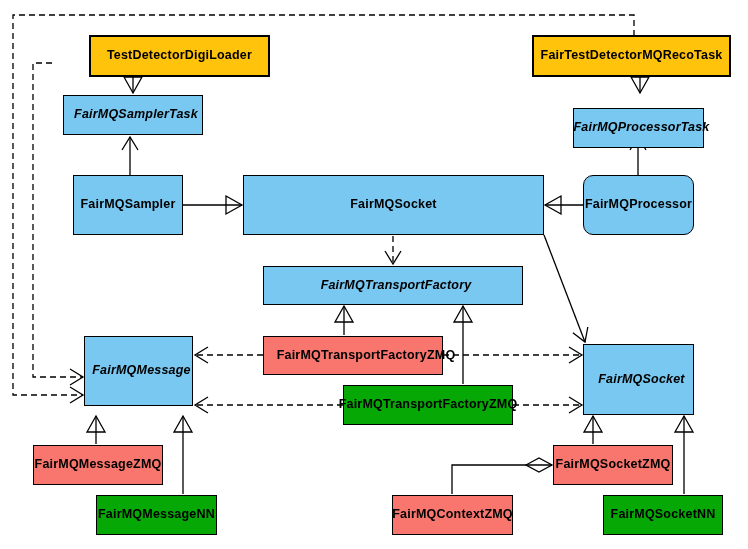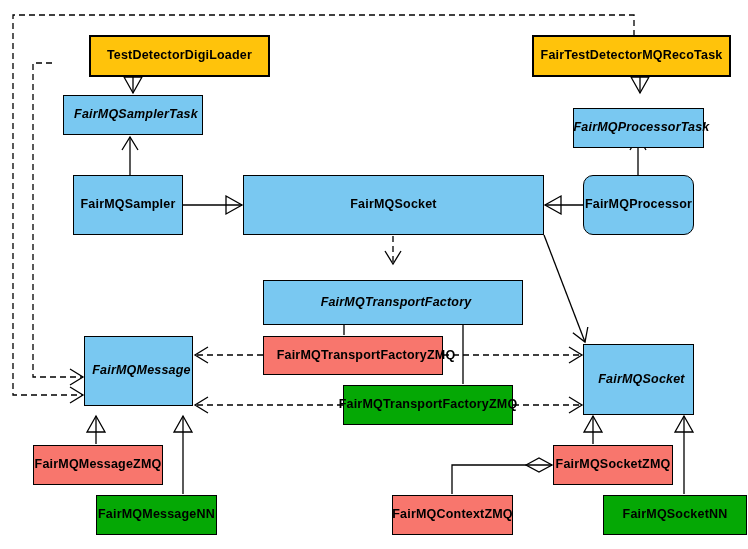--- a/index.html
+++ b/index.html
@@ -90,21 +90,21 @@
       </div>
       <div class="node kind-framework" style="left: 73px; top: 175px; width: 110px; height: 60px; background: rgb(121, 200, 241);">
         <span>FairMQSampler</span>
       </div>
       <div class="node kind-framework" style="left: 243px; top: 175px; width: 301px; height: 60px; background: rgb(121, 200, 241);">
         <span>FairMQSocket</span>
       </div>
       <div class="node kind-framework" style="left: 583px; top: 175px; width: 111px; height: 60px; background: rgb(121, 200, 241); border-radius: 10px;">
         <span>FairMQProcessor</span>
       </div>
-      <div class="node kind-framework abstract" style="left: 263px; top: 280px; width: 260px; height: 45px; background: rgb(121, 200, 241);">
+      <div class="node kind-framework abstract" style="left: 263px; top: 266px; width: 260px; height: 39px; background: rgb(121, 200, 241);">
         <span>FairMQTransportFactory</span>
       </div>
       <div class="node kind-zeromq" style="left: 263px; top: 336px; width: 180px; height: 39px; background: rgb(248, 118, 109); padding-left: 28px;">
         <span>FairMQTransportFactoryZMQ</span>
       </div>
       <div class="node kind-nanomsg" style="left: 343px; top: 385px; width: 170px; height: 40px; background: rgb(5, 168, 5);">
         <span>FairMQTransportFactoryZMQ</span>
       </div>
       <div class="node kind-framework abstract" style="left: 84px; top: 336px; width: 109px; height: 70px; background: rgb(121, 200, 241);">
         <span>FairMQMessage</span>
@@ -117,19 +117,19 @@
       </div>
       <div class="node kind-nanomsg" style="left: 96px; top: 495px; width: 121px; height: 40px; background: rgb(5, 168, 5);">
         <span>FairMQMessageNN</span>
       </div>
       <div class="node kind-zeromq" style="left: 392px; top: 495px; width: 121px; height: 40px; background: rgb(248, 118, 109);">
         <span>FairMQContextZMQ</span>
       </div>
       <div class="node kind-zeromq" style="left: 553px; top: 445px; width: 120px; height: 40px; background: rgb(248, 118, 109);">
         <span>FairMQSocketZMQ</span>
       </div>
-      <div class="node kind-nanomsg" style="left: 603px; top: 495px; width: 144px; height: 40px; background: rgb(5, 168, 5);">
+      <div class="node kind-nanomsg" style="left: 603px; top: 495px; width: 120px; height: 40px; background: rgb(5, 168, 5);">
         <span>FairMQSocketNN</span>
       </div>
     </div>
 
 
 </div>
 
 </body></html>

